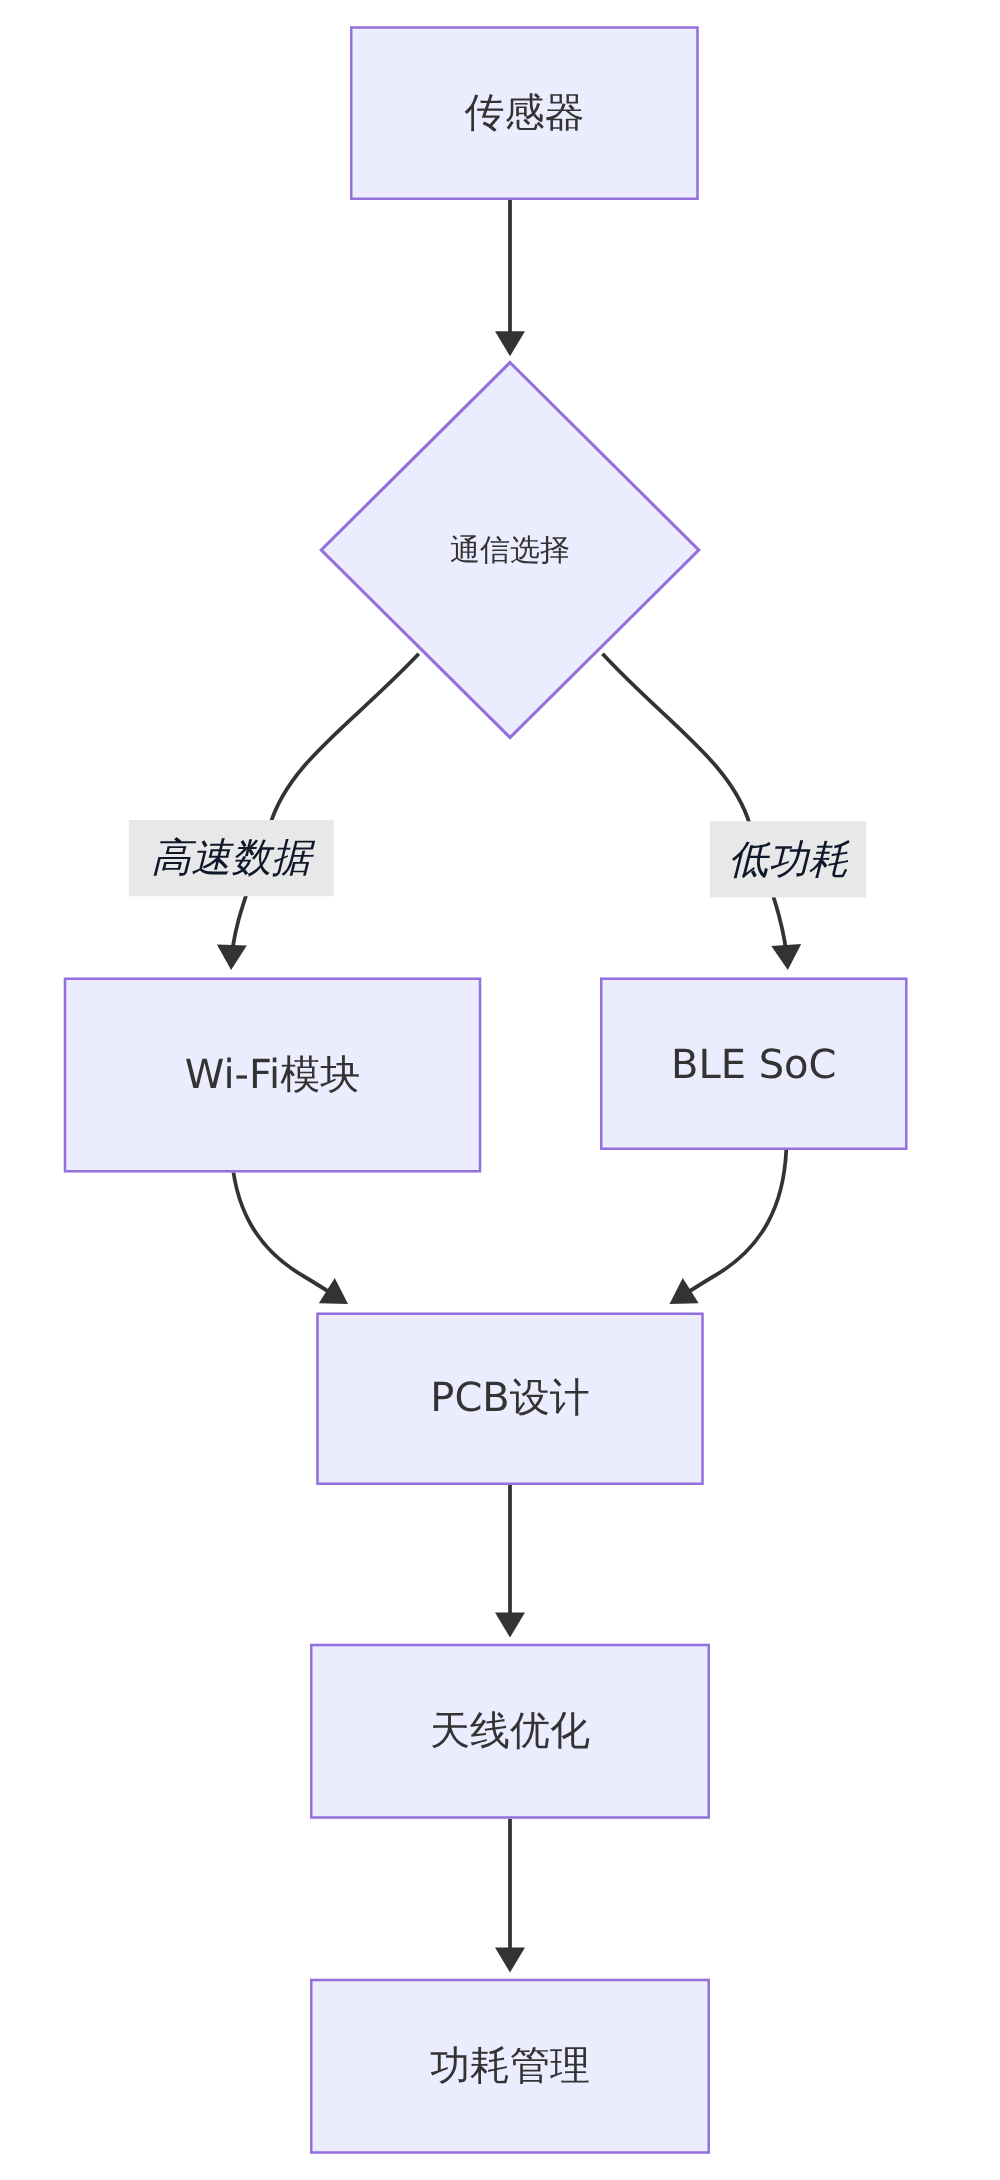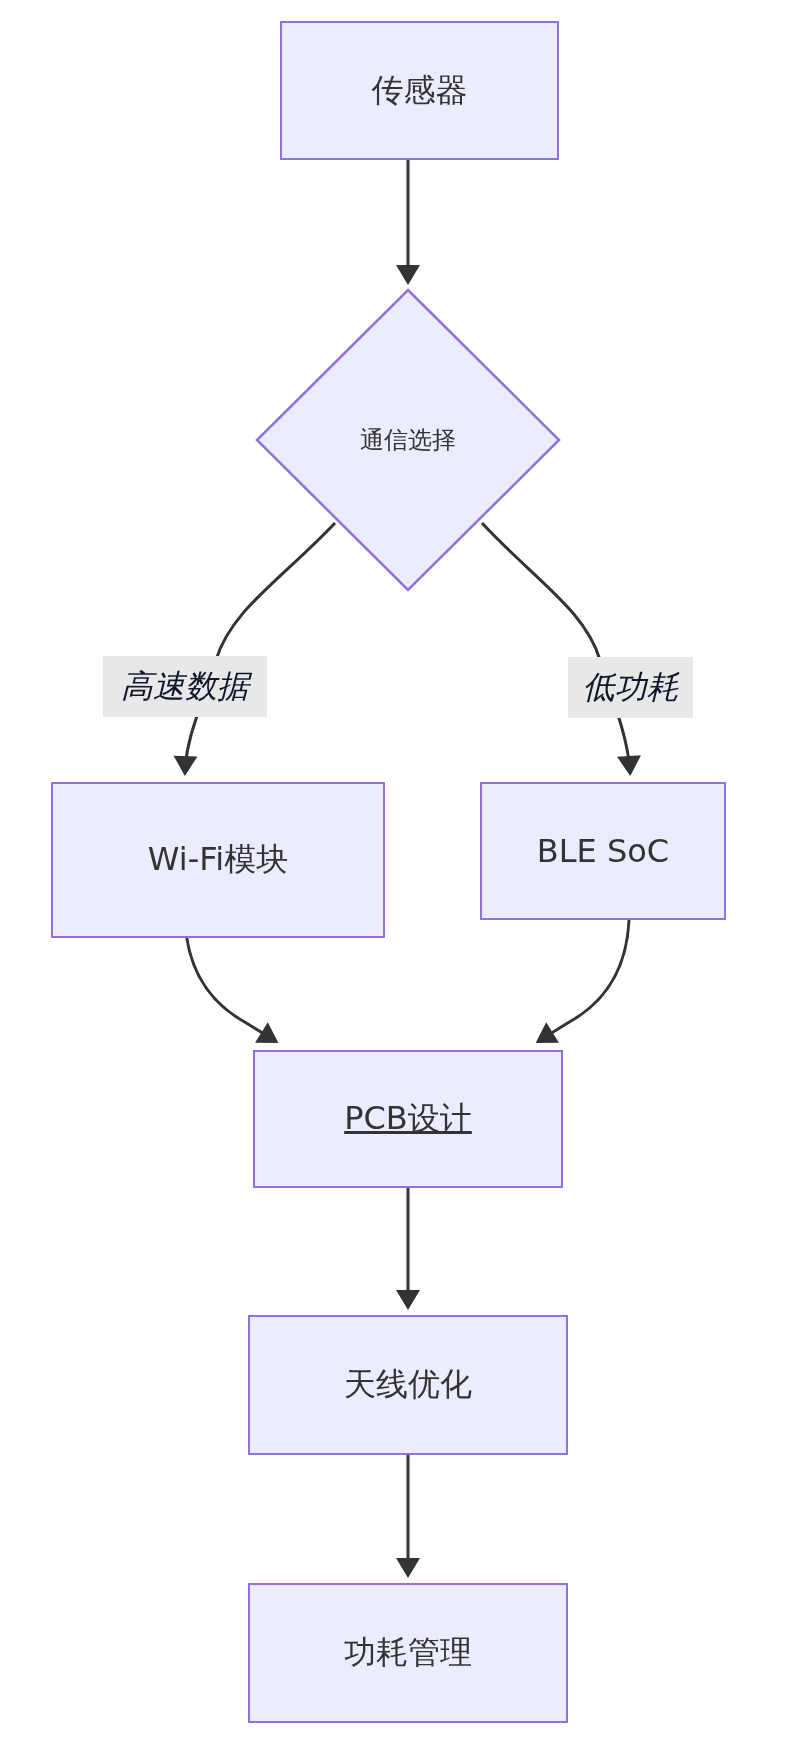--- a/index.html
+++ b/index.html
@@ -49,21 +49,21 @@
     display: flex;
     align-items: center;
     justify-content: center;
     box-sizing: border-box;
     font-style: italic;
   }
   
   .node-sensor  { left: 280px; top: 21px;   width: 279px; height: 139px; }
   .node-wifi    { left: 18px;  top: 782px;  width: 334px; height: 156px; margin-left: 33px; }
   .node-ble     { left: 480px; top: 782px;  width: 246px; height: 138px; }
-  .node-pcb     { left: 253px; top: 1050px; width: 310px; height: 138px; text-decoration: underline; }
+  .node-pcb     { left: 253px; top: 1050px; width: 310px; height: 138px; }
   .node-antenna { left: 248px; top: 1315px; width: 320px; height: 140px; }
   .node-power   { left: 248px; top: 1583px; width: 320px; height: 140px; }
   .label-choice { left: 283px; top: 418px;  width: 250px; height: 44px; }
   .edge-label-high-speed { left: 103px; top: 656px; width: 164px; height: 61px; }
   .edge-label-low-power  { left: 568px; top: 657px; width: 125px; height: 61px; }
 </style>
 </head>
 <body>
 
 <div class="canvas">

